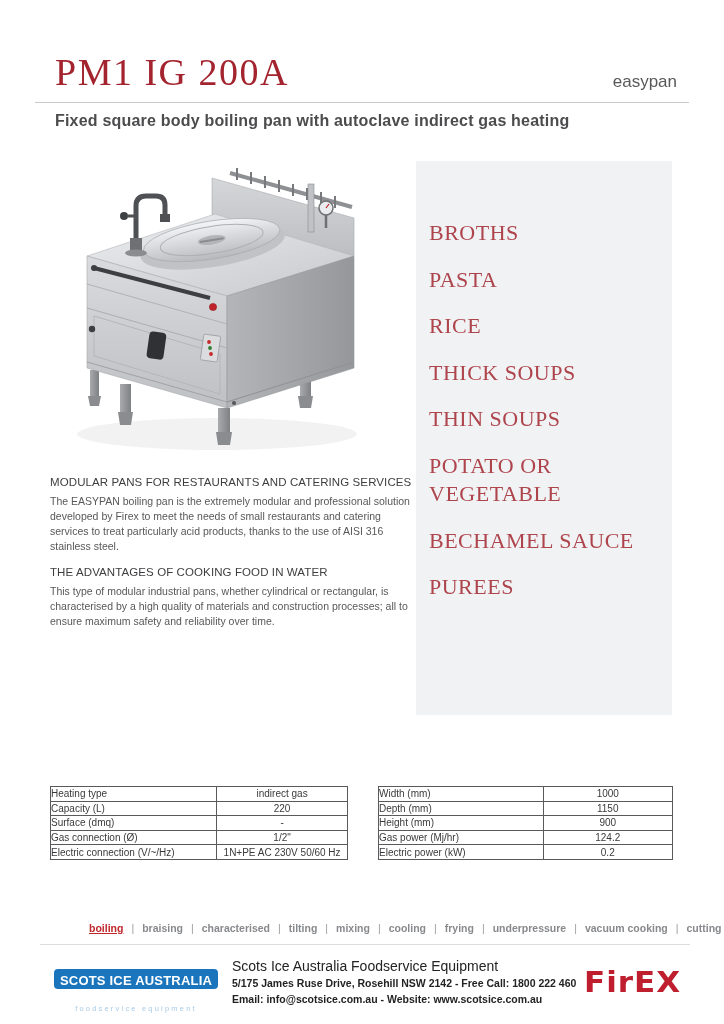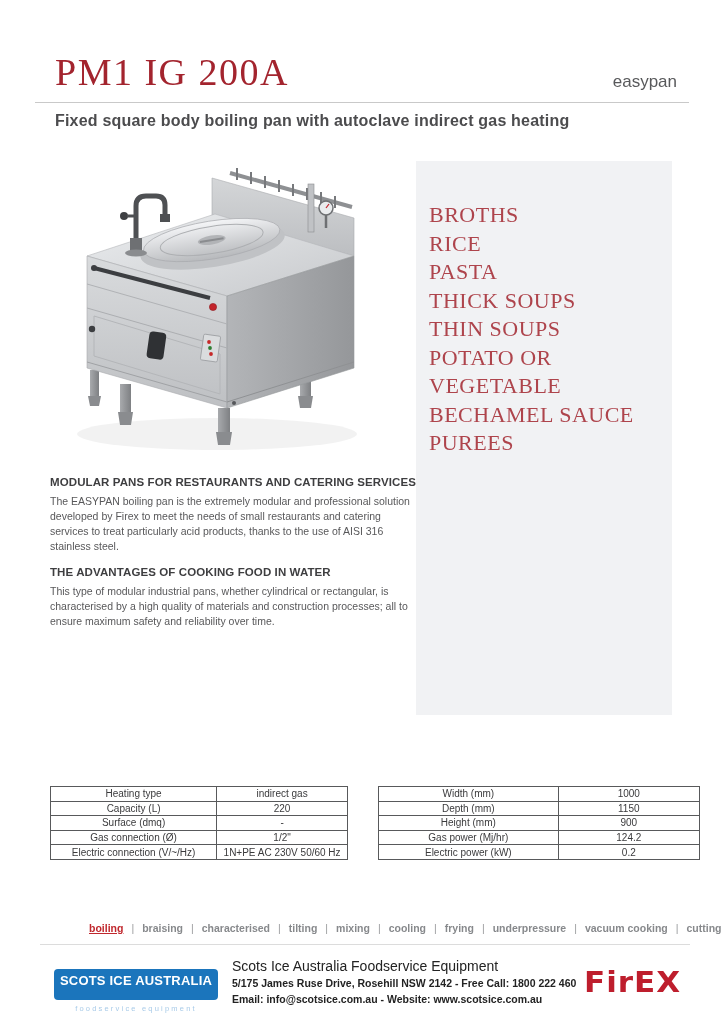--- a/index.html
+++ b/index.html
@@ -9,45 +9,45 @@
   .title{position:absolute;left:55px;top:50px;margin:0;font-family:"Liberation Serif",serif;
          font-weight:400;font-size:38px;color:#A3242E;letter-spacing:1.5px;}
   .brand{position:absolute;top:72px;right:47px;font-size:17px;color:#58595B;}
   .rule{position:absolute;left:35px;top:102px;width:654px;height:1px;background:#C9C9C9;}
   .subtitle{position:absolute;left:55px;top:112px;font-size:16px;font-weight:700;
             color:#4C4C4E;letter-spacing:0.2px;}
   
   .panel{position:absolute;left:416px;top:161px;width:256px;height:554px;background:#F1F2F4;}
   .app-list{padding:40px 0 0 13px;}
   .app{font-family:"Liberation Serif",serif;font-size:22px;color:#AE444C;
-       line-height:28.5px;letter-spacing:0.5px;}
+       line-height:28.5px;letter-spacing:0.5px;margin-top:18px;}
   
   .product{position:absolute;left:52px;top:156px;}
   
   .sec{position:absolute;left:50px;width:372px;}
   .sec-1{top:476px;}
   .sec-2{top:566px;}
-  .sec h2{margin:0 0 6px 0;font-size:11.5px;font-weight:700;color:#3E3E40;letter-spacing:0.1px;}
+  .sec h2{margin:0 0 6px 0;font-size:11.5px;font-weight:400;color:#3E3E40;letter-spacing:0.1px;}
   .sec p{margin:0;font-size:10.5px;color:#58585A;line-height:15px;}
   
   table.spec{position:absolute;border-collapse:collapse;font-size:10px;color:#3A3A3C;
              table-layout:fixed;}
-  table.spec td{border:1px solid #58595B;height:13.6px;padding:0;text-align:center;}
+  table.spec td{border:1px solid #58595B;height:13.6px;padding:0;}
   td.label{width:56%;padding-left:8px;text-align:left;}
   td.value{width:44%;text-align:center;}
   .spec-left{left:50px;top:786px;width:298px;}
-  .spec-right{left:378px;top:786px;width:322px;}
+  .spec-right{left:378px;top:786px;width:295px;}
   
   .tags{position:absolute;left:53px;top:922px;display:flex;gap:8px;align-items:baseline;
         font-size:10.5px;font-weight:700;color:#87898C;white-space:nowrap;}
   .tag.active{color:#C0272D;text-decoration:underline;margin-left:36px;}
   .sep{color:#9A9C9E;font-weight:400;}
   .rule2{position:absolute;left:40px;top:944px;width:650px;height:1px;background:#DCDCDC;}
   
-  .scots{position:absolute;left:54px;top:969px;width:164px;height:31px;background:#1B75BC;
+  .scots{position:absolute;left:54px;top:969px;width:164px;height:20px;background:#1B75BC;
          border-radius:4px;text-align:center;}
   .scots-main{font-size:13px;font-weight:700;color:#FFFFFF;letter-spacing:0.2px;margin-top:4px;}
   .scots-sub{font-size:7.5px;color:#A9CBE8;letter-spacing:2.2px;margin-top:16px;}
   .company{position:absolute;left:232px;top:958px;font-size:14px;color:#232323;}
   .address{position:absolute;left:232px;top:977px;font-size:10.5px;font-weight:700;color:#232323;}
   .contact{position:absolute;left:232px;top:993px;font-size:10.5px;font-weight:700;color:#232323;}
   .firex{position:absolute;left:584px;top:964px;font-size:31px;font-weight:700;color:#BE1E2D;
          letter-spacing:1px;font-family:"DejaVu Sans",sans-serif;transform:scaleY(0.92);}
 </style>
 </head>
@@ -156,22 +156,22 @@
       <circle cx="40" cy="173" r="3.2" fill="#3C3E41"></circle>
       <line x1="35" y1="206" x2="175" y2="246" stroke="#A0A2A5" stroke-width="1"></line>
       <line x1="175" y1="246" x2="302" y2="206" stroke="#8F9194" stroke-width="1"></line>
       <circle cx="182" cy="247" r="2" fill="#55575A"></circle>
     </g>
   </svg>
 
   <aside class="panel">
     <div class="app-list">
       <div class="app">BROTHS</div>
+      <div class="app">PASTA</div>
       <div class="app">RICE</div>
-      <div class="app">PASTA</div>
       <div class="app">THICK SOUPS</div>
       <div class="app">THIN SOUPS</div>
       <div class="app">POTATO OR VEGETABLE</div>
       <div class="app">BECHAMEL SAUCE</div>
       <div class="app">PUREES</div>
     </div>
   </aside>
 
   <section class="sec sec-1">
     <h2>MODULAR PANS FOR RESTAURANTS AND CATERING SERVICES</h2>

